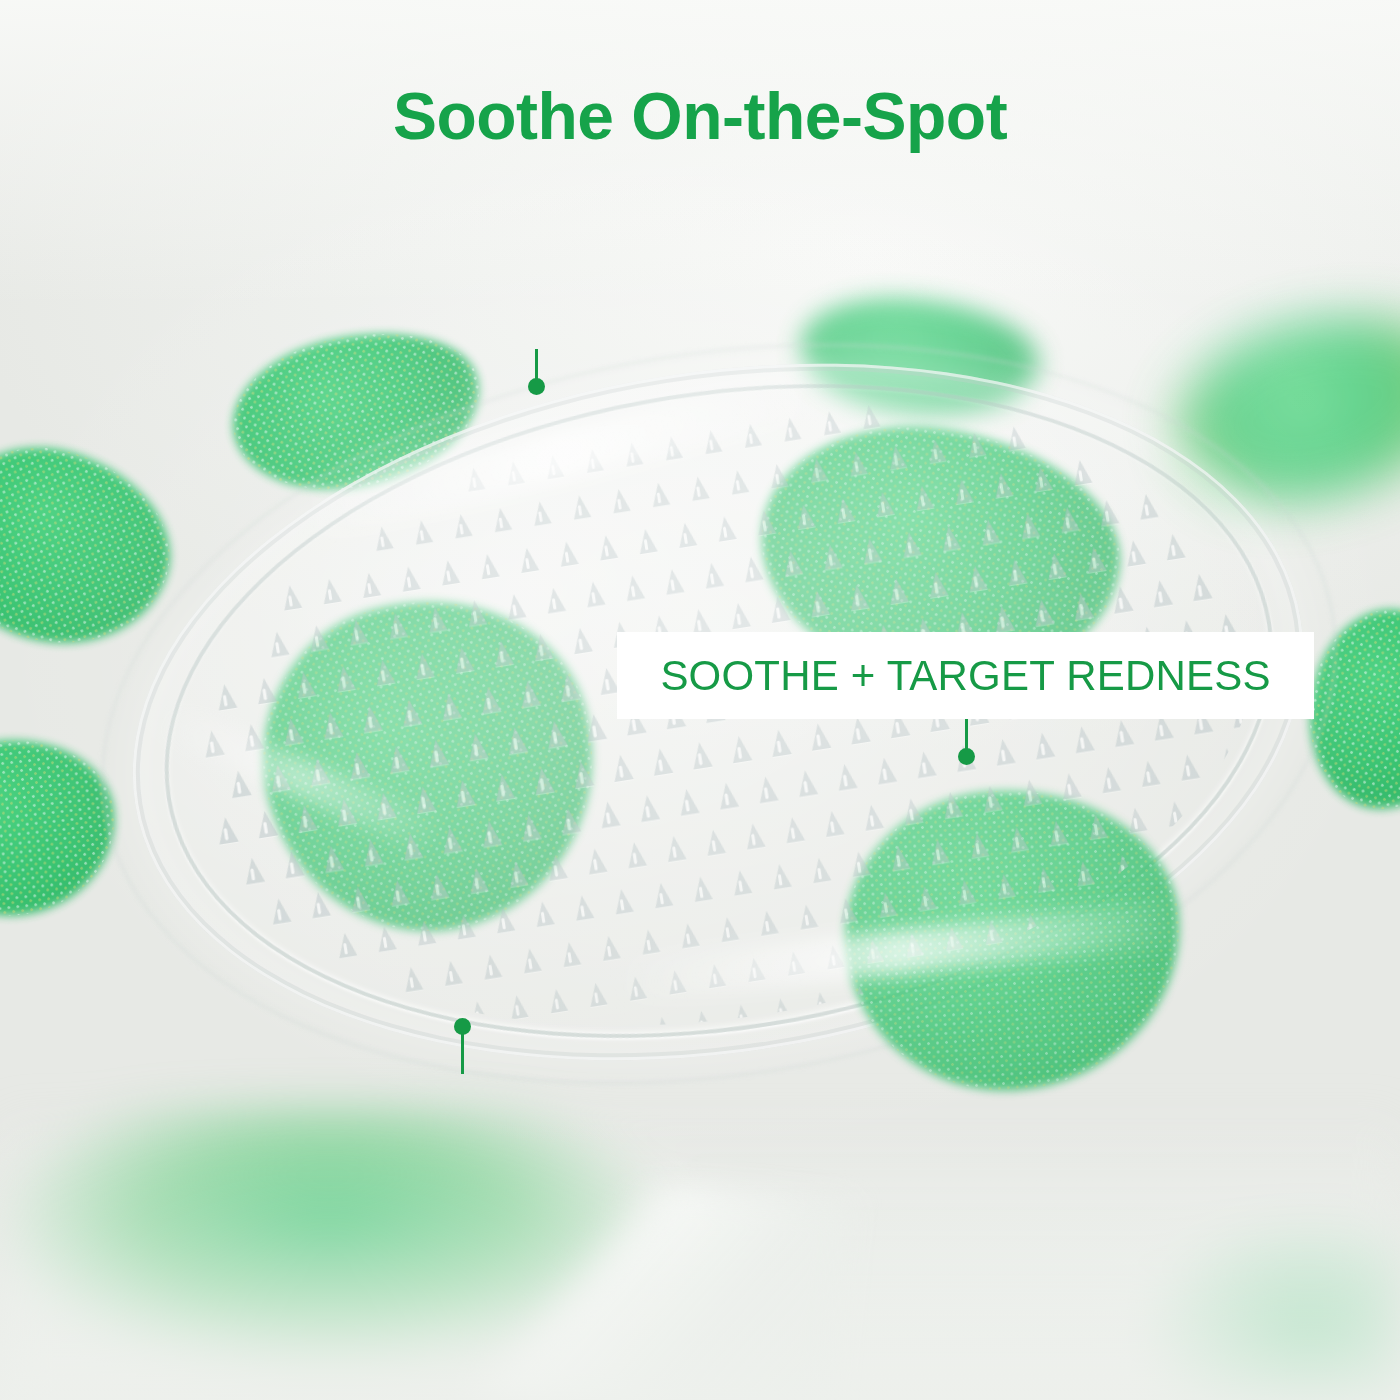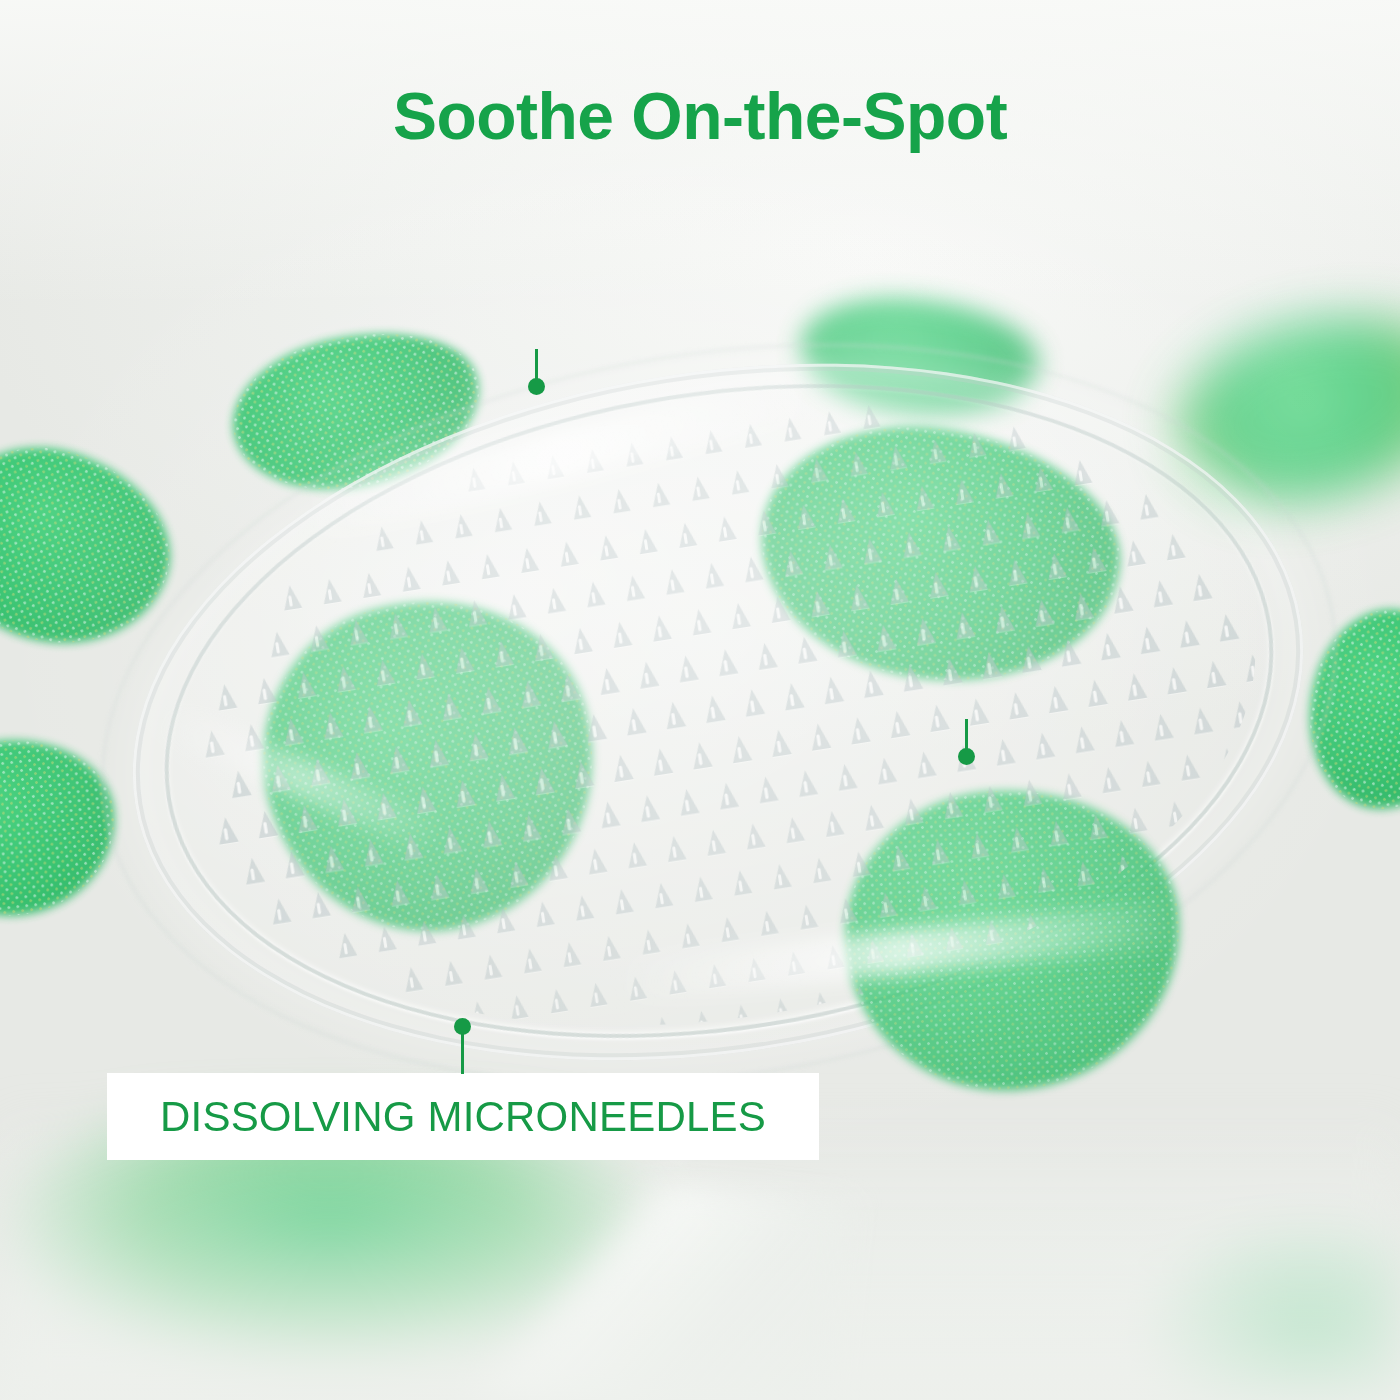--- a/index.html
+++ b/index.html
@@ -563,20 +563,20 @@
     <div class="foreground-edge"></div>
 
     <div class="photo-vignette"></div>
   </div>
 
   <div class="title">Soothe On-the-Spot</div>
 
   <div class="leader" id="l1"></div>
   <div class="leader-dot" id="d1"></div>
 
+  <div class="callout-box" id="c2">SOOTHE + TARGET REDNESS</div>
   <div class="leader" id="l2"></div>
   <div class="leader-dot" id="d2"></div>
 
-  <div class="callout-box" id="c3">DISSOLVING MICRONEEDLES</div>
   <div class="leader" id="l3"></div>
   <div class="leader-dot" id="d3"></div>
 
 </div>
 
 </body></html>

